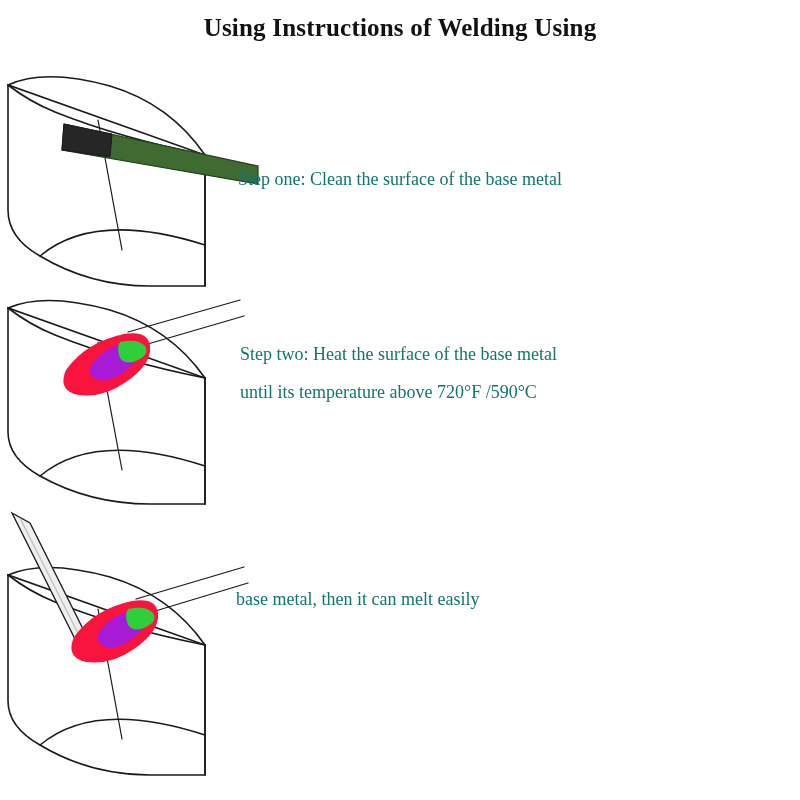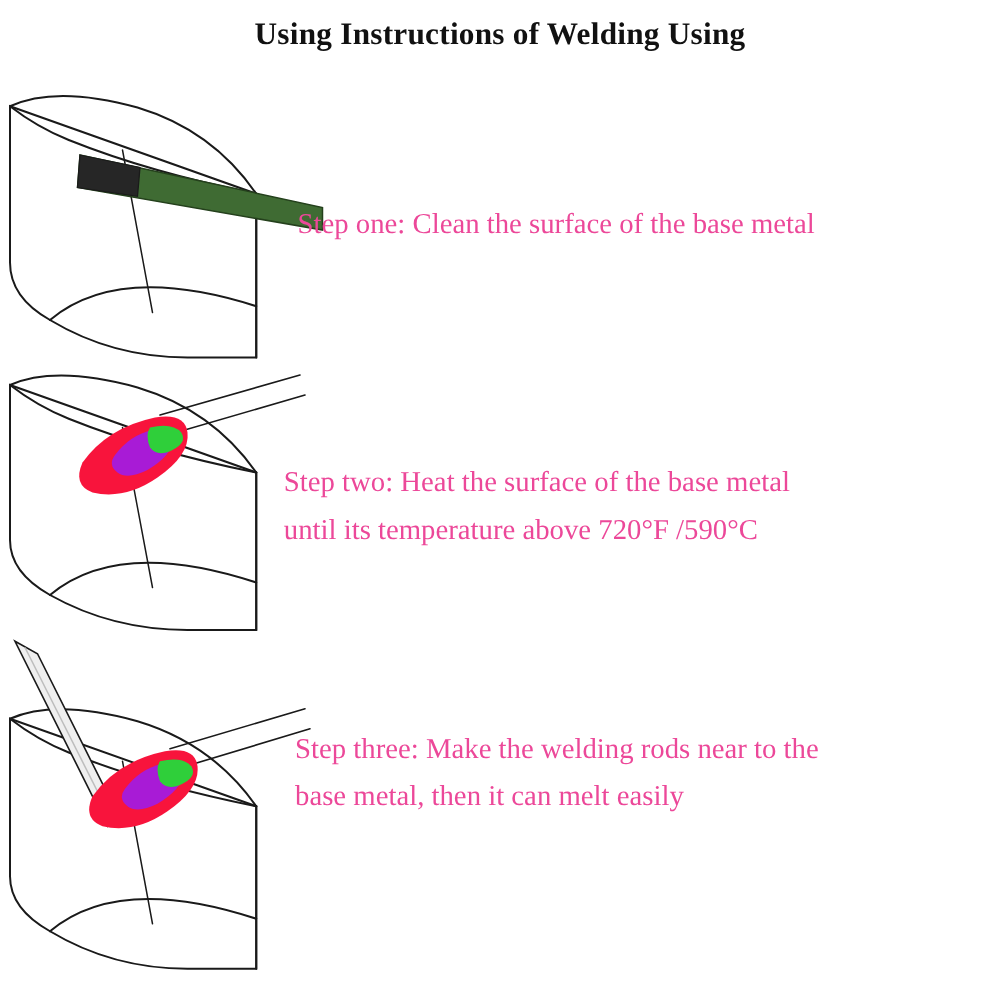--- a/index.html
+++ b/index.html
@@ -43,27 +43,27 @@
     position: absolute;
     left: 0;
     top: 0;
     width: 235px;
     height: 100%;
   }
   .art svg { display: block; }
 
   .caption {
     position: absolute;
-    font-size: 23px;
+    font-size: 18px;
     line-height: 38px;
-    color: #ec4899;
+    color: #0f766e;
     white-space: nowrap;
   }
   .cap-1 { left: 238px; top: 100px; }
-  .cap-2 { left: 227px; top: 45px; margin-top: 32px; }
+  .cap-2 { left: 240px; top: 45px; }
   .cap-3 { left: 236px; top: 75px; }
   .cap-line { display: block; }
 </style>
 </head>
 <body>
 
 <div class="page">
 
   <div class="title">Using Instructions of Welding Using</div>
 
@@ -145,18 +145,17 @@
         </g>
 
         <g>
           <path d="M74 132 Q94 104 132 96 Q156 92 158 108 Q160 126 134 144 Q108 162 82 156 Q66 150 74 132 Z" fill="#f8143c"></path>
           <path d="M100 126 Q112 110 130 106 Q146 104 146 114 Q146 126 126 138 Q110 146 102 140 Q94 134 100 126 Z" fill="#a81bd6"></path>
           <path d="M128 104 Q146 100 153 108 Q158 116 146 122 Q134 128 128 120 Q124 110 128 104 Z" fill="#2fcf3a"></path>
         </g>
       </svg>
     </div>
     <div class="caption cap-3">
-      <span class="cap-line">Step three: Make the welding rods near to the</span>
       <span class="cap-line">base metal, then it can melt easily</span>
     </div>
   </div>
 
 </div>
 
 </body></html>

